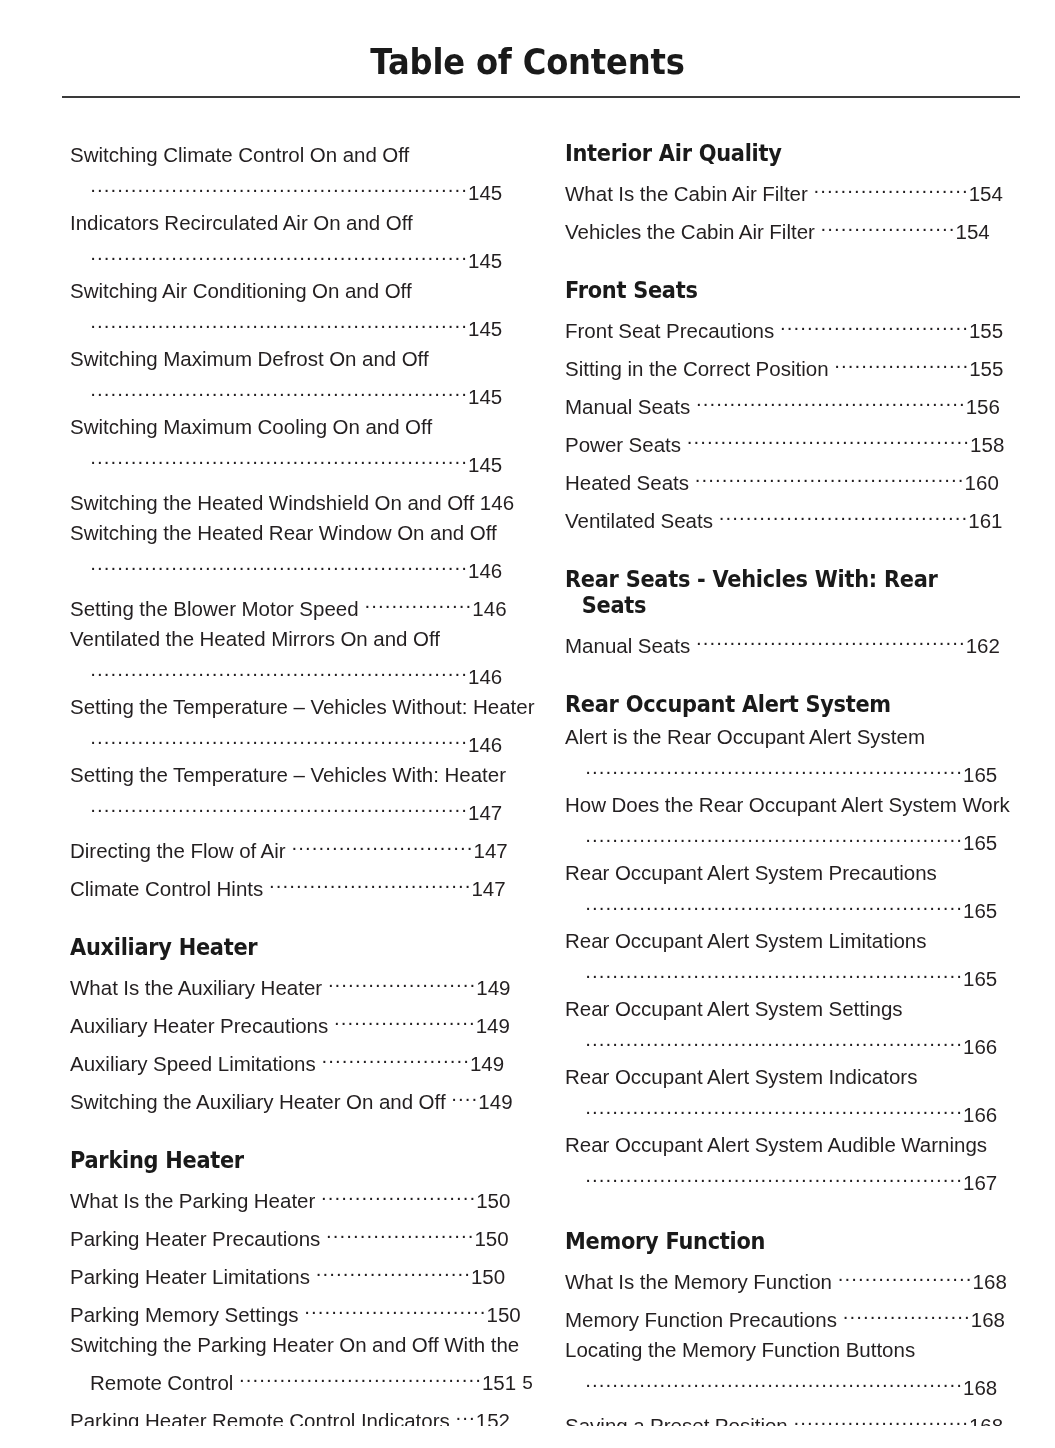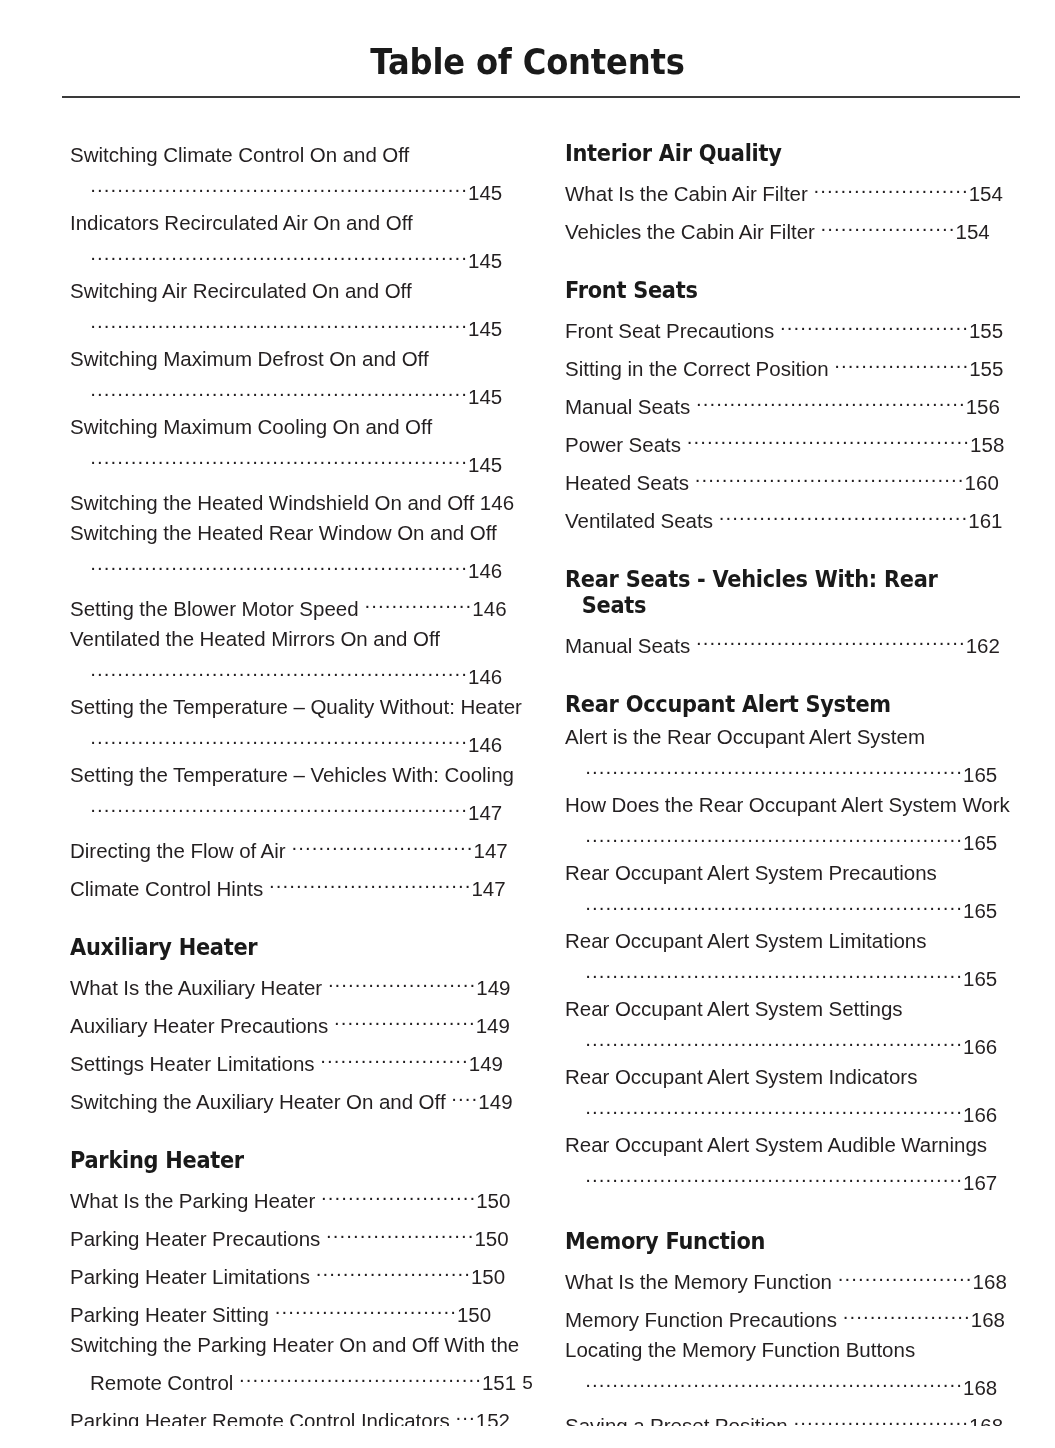--- a/index.html
+++ b/index.html
@@ -118,41 +118,41 @@
 <div class="page">
 
   <div class="page-title">Table of Contents</div>
 
   <div class="title-rule"></div>
 
   <div class="columns">
     <div class="col col-left" id="col-left">
         <div class="entry"><span>Switching Climate Control On and Off</span> <span class="dots">...........................................................</span><span class="pnum">145</span></div>
         <div class="entry"><span>Indicators Recirculated Air On and Off</span> <span class="dots">...........................................................</span><span class="pnum">145</span></div>
-        <div class="entry"><span>Switching Air Recirculated On and Off</span> <span class="dots">...........................................................</span><span class="pnum">145</span></div>
+        <div class="entry"><span>Switching Air Conditioning On and Off</span> <span class="dots">...........................................................</span><span class="pnum">145</span></div>
         <div class="entry"><span>Switching Maximum Defrost On and Off</span> <span class="dots">...........................................................</span><span class="pnum">145</span></div>
         <div class="entry"><span>Switching Maximum Cooling On and Off</span> <span class="dots">...........................................................</span><span class="pnum">145</span></div>
         <div class="entry"><span>Switching the Heated Windshield On and Off</span> <span class="dots">...</span><span class="pnum">146</span></div>
         <div class="entry"><span>Switching the Heated Rear Window On and Off</span> <span class="dots">...........................................................</span><span class="pnum">146</span></div>
         <div class="entry"><span>Setting the Blower Motor Speed</span> <span class="dots">...................</span><span class="pnum">146</span></div>
         <div class="entry"><span>Ventilated the Heated Mirrors On and Off</span> <span class="dots">...........................................................</span><span class="pnum">146</span></div>
-        <div class="entry"><span>Setting the Temperature – Quality Without: Heater</span> <span class="dots">...........................................................</span><span class="pnum">146</span></div>
-        <div class="entry"><span>Setting the Temperature – Vehicles With: Cooling</span> <span class="dots">...........................................................</span><span class="pnum">147</span></div>
+        <div class="entry"><span>Setting the Temperature – Vehicles Without: Heater</span> <span class="dots">...........................................................</span><span class="pnum">146</span></div>
+        <div class="entry"><span>Setting the Temperature – Vehicles With: Heater</span> <span class="dots">...........................................................</span><span class="pnum">147</span></div>
         <div class="entry"><span>Directing the Flow of Air</span> <span class="dots">..............................</span><span class="pnum">147</span></div>
         <div class="entry"><span>Climate Control Hints</span> <span class="dots">.................................</span><span class="pnum">147</span></div>
         <div class="section-head">Auxiliary Heater</div>
         <div class="entry"><span>What Is the Auxiliary Heater</span> <span class="dots">.........................</span><span class="pnum">149</span></div>
         <div class="entry"><span>Auxiliary Heater Precautions</span> <span class="dots">........................</span><span class="pnum">149</span></div>
-        <div class="entry"><span>Settings Heater Limitations</span> <span class="dots">.........................</span><span class="pnum">149</span></div>
+        <div class="entry"><span>Auxiliary Speed Limitations</span> <span class="dots">.........................</span><span class="pnum">149</span></div>
         <div class="entry"><span>Switching the Auxiliary Heater On and Off</span> <span class="dots">.......</span><span class="pnum">149</span></div>
         <div class="section-head">Parking Heater</div>
         <div class="entry"><span>What Is the Parking Heater</span> <span class="dots">..........................</span><span class="pnum">150</span></div>
         <div class="entry"><span>Parking Heater Precautions</span> <span class="dots">.........................</span><span class="pnum">150</span></div>
         <div class="entry"><span>Parking Heater Limitations</span> <span class="dots">..........................</span><span class="pnum">150</span></div>
-        <div class="entry"><span>Parking Heater Sitting</span> <span class="dots">..............................</span><span class="pnum">150</span></div>
+        <div class="entry"><span>Parking Memory Settings</span> <span class="dots">..............................</span><span class="pnum">150</span></div>
         <div class="entry"><span>Switching the Parking Heater On and Off With the Remote Control</span> <span class="dots">.......................................</span><span class="pnum">151</span></div>
         <div class="entry"><span>Parking Heater Remote Control Indicators</span> <span class="dots">......</span><span class="pnum">152</span></div>
         <div class="entry"><span>Changing the Parking Heater Remote Control Battery</span> </div>
       </div>
     <div class="col col-right" id="col-right">
         <div class="section-head">Interior Air Quality</div>
         <div class="entry"><span>What Is the Cabin Air Filter</span> <span class="dots">..........................</span><span class="pnum">154</span></div>
         <div class="entry"><span>Vehicles the Cabin Air Filter</span> <span class="dots">.......................</span><span class="pnum">154</span></div>
         <div class="section-head">Front Seats</div>
         <div class="entry"><span>Front Seat Precautions</span> <span class="dots">...............................</span><span class="pnum">155</span></div>

